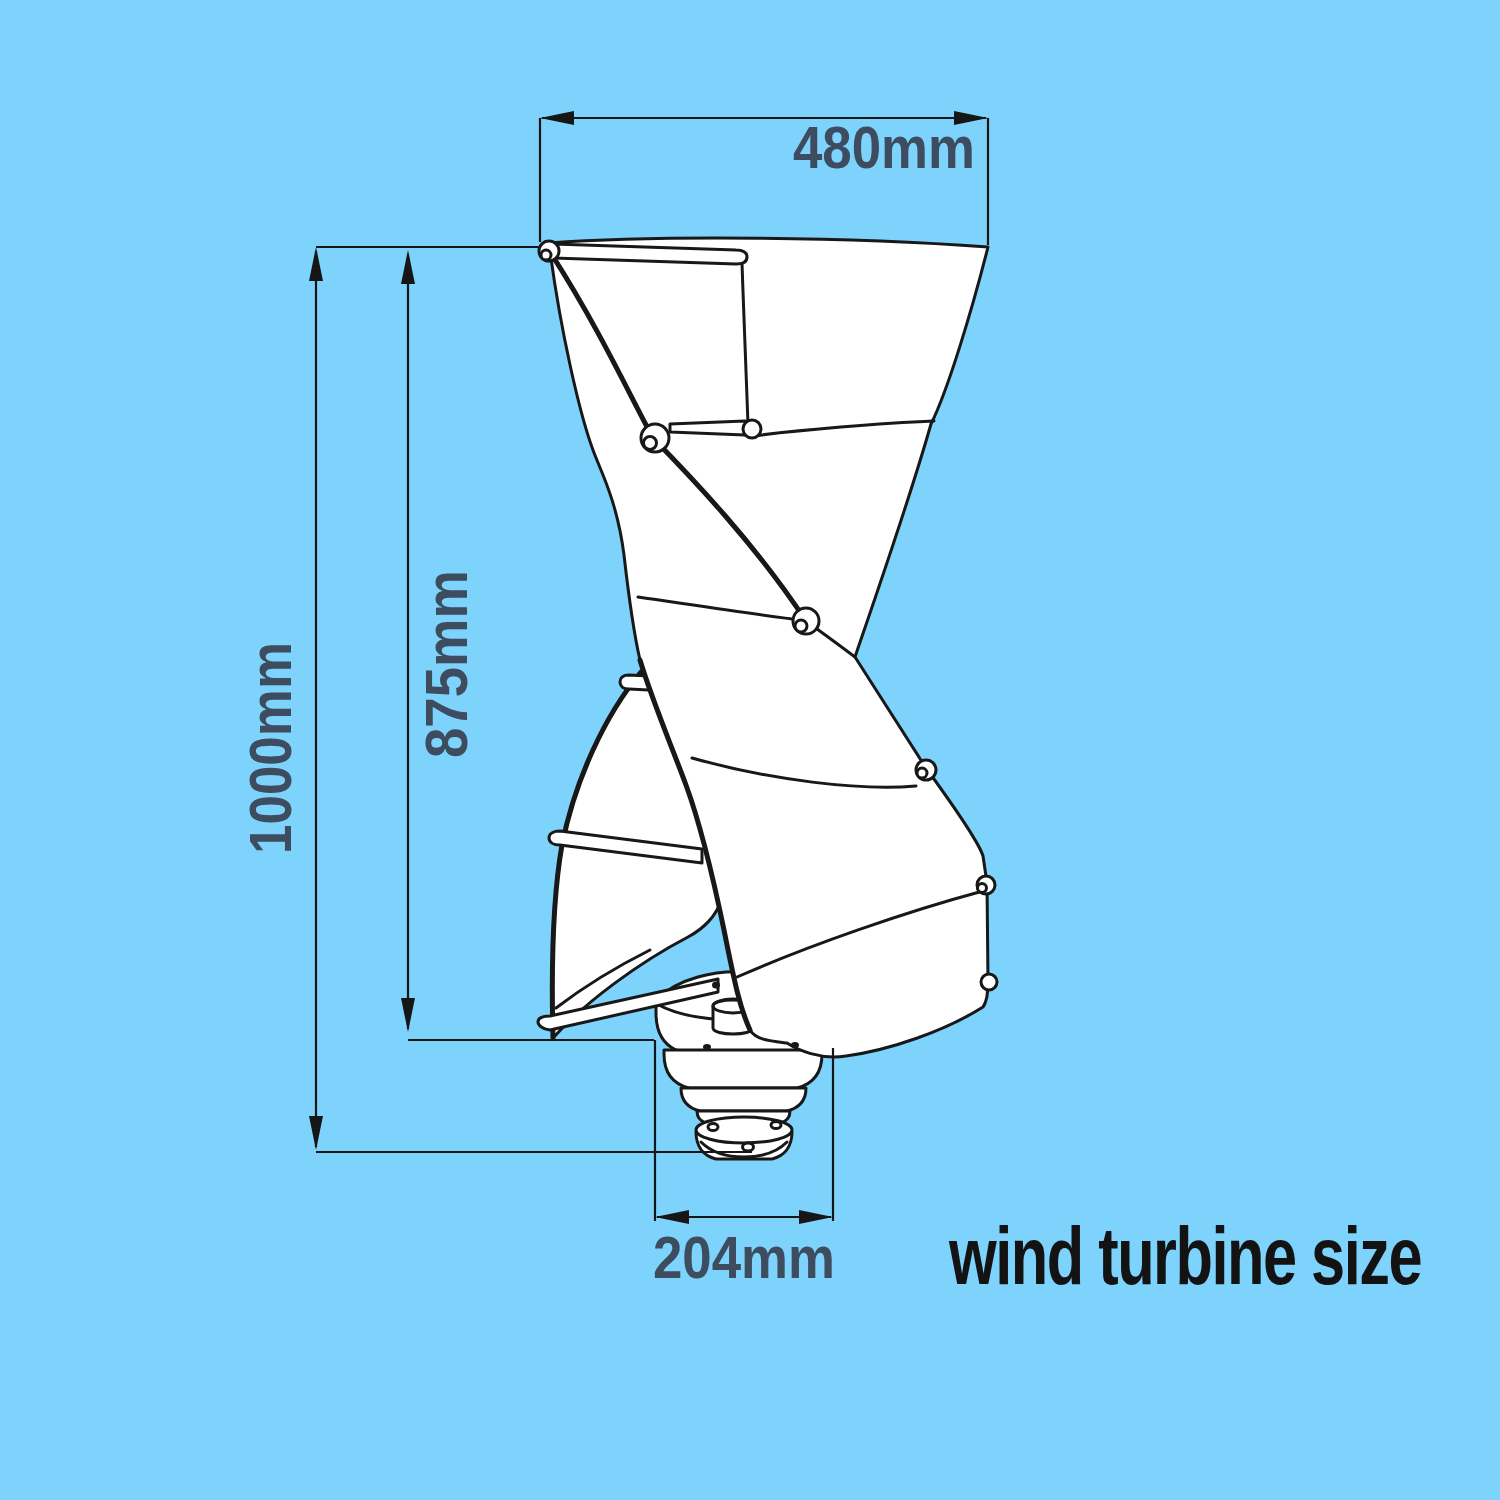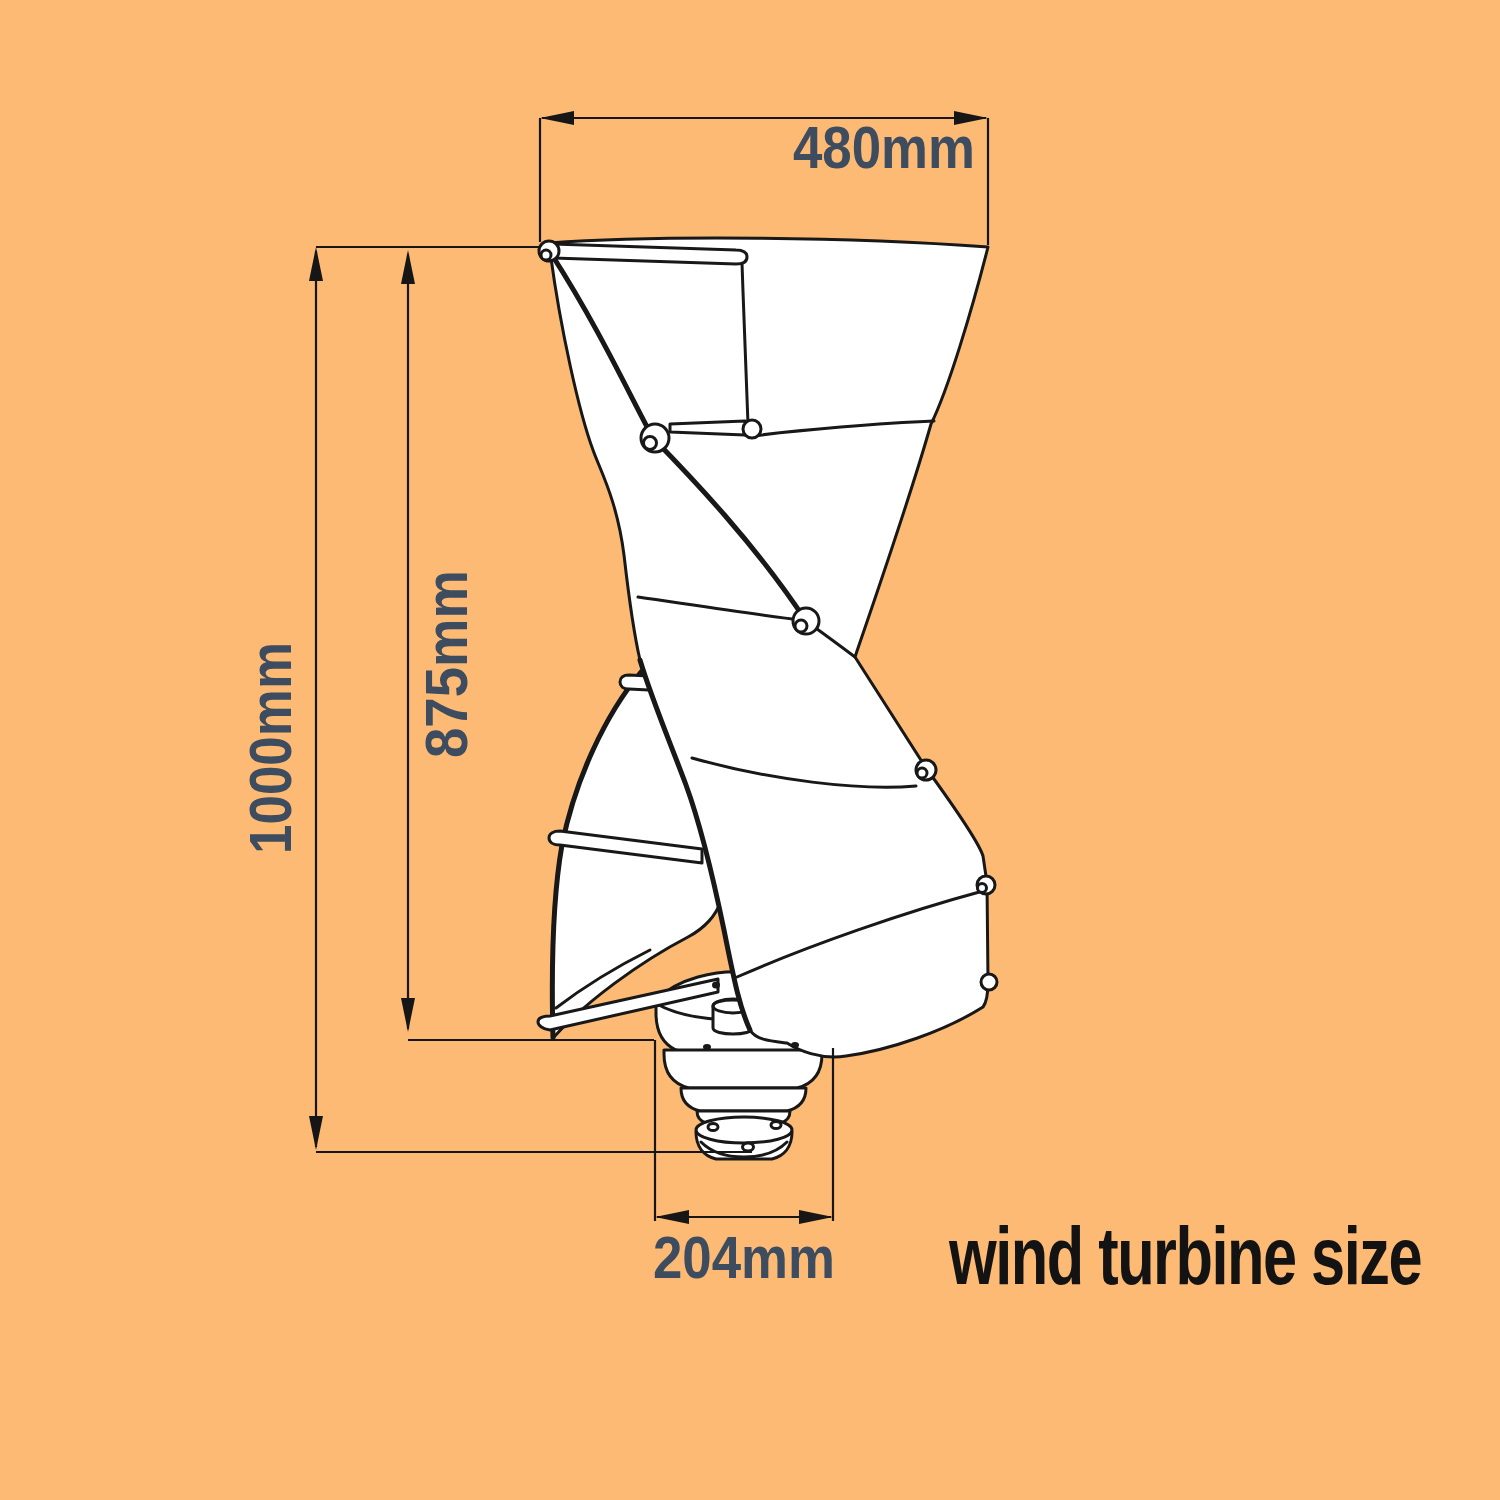--- a/index.html
+++ b/index.html
@@ -1,21 +1,21 @@
 <!DOCTYPE html>
 <html><head>
 <meta charset="utf-8">
 <style>
   html, body { margin: 0; padding: 0; }
   body { font-family: "Liberation Sans", sans-serif; }
   .canvas {
     position: relative;
     width: 1500px;
     height: 1500px;
-    background: #fdba74;
+    background: #7dd3fc;
     overflow: hidden;
   }
   svg { display: block; }
   .dim-label {
     font-family: "Liberation Sans", sans-serif;
     font-weight: bold;
     font-size: 60px;
     fill: #3d4c5f;
   }
   .title-label {

